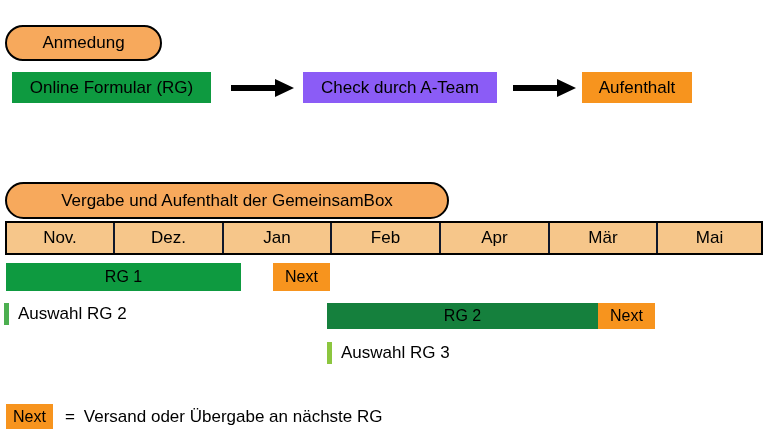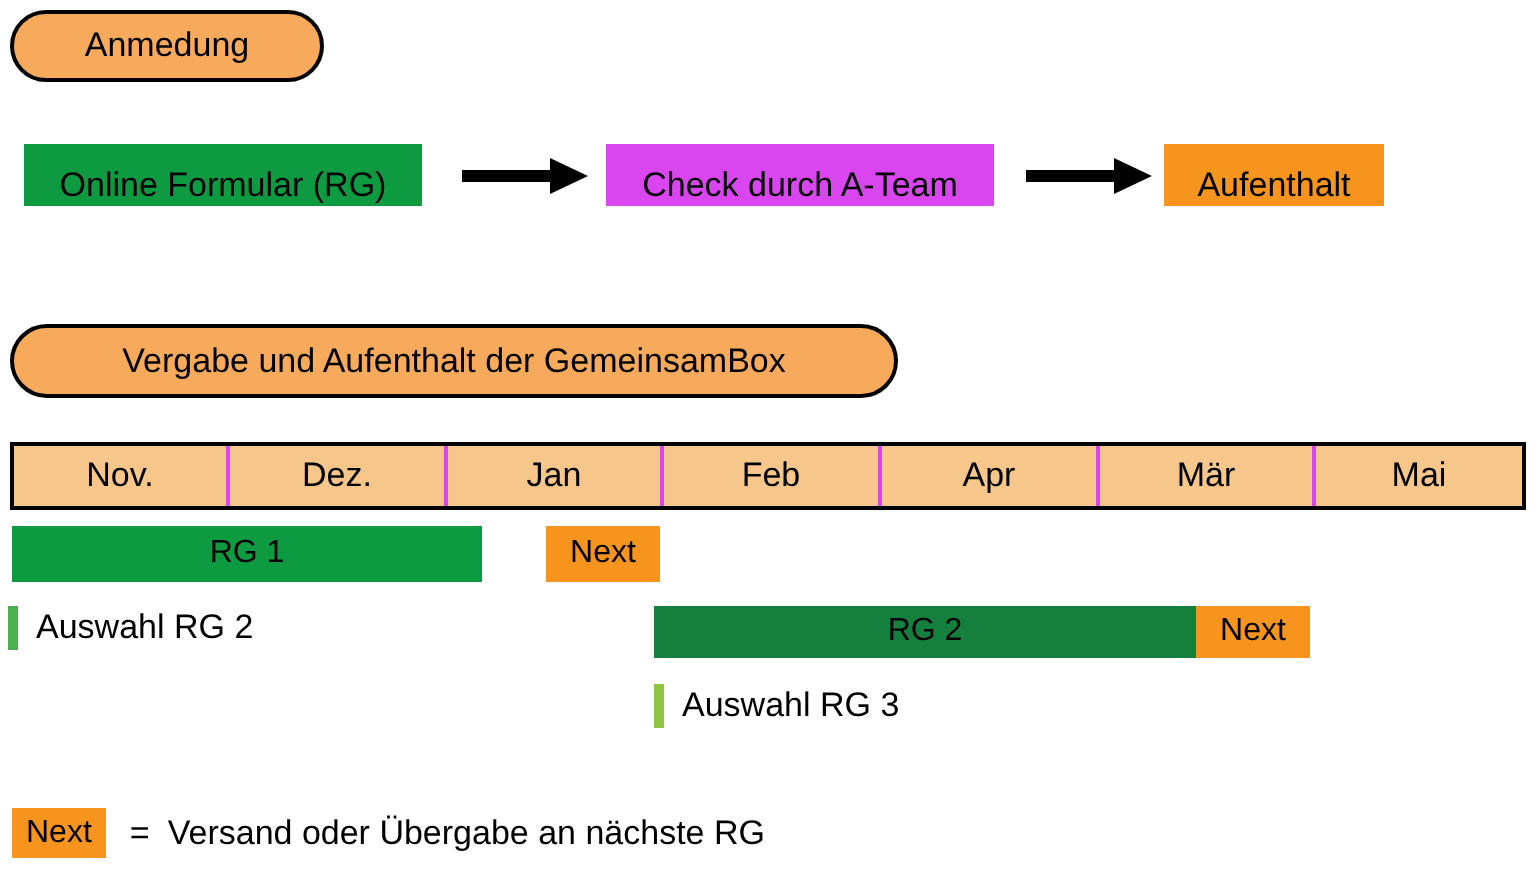--- a/index.html
+++ b/index.html
@@ -28,37 +28,38 @@
     background: #F7A95C;
     border: 2px solid #000000;
     border-radius: 999px;
     box-sizing: border-box;
     display: flex;
     align-items: center;
     justify-content: center;
     font-size: 17px;
     color: #000;
     white-space: nowrap;
+    margin-top: 20px;
   }
   #pill-anmeldung { left: 5px;  top: 5px;   width: 157px; height: 36px; }
   #pill-vergabe   { left: 5px;  top: 162px; width: 444px; height: 37px; font-size: 17px; }
 
   
   .flowbox {
     position: absolute;
     display: flex;
-    align-items: flex-end;
+    align-items: center;
     justify-content: center;
     font-size: 17px;
     color: #000;
     white-space: nowrap;
     box-sizing: border-box;
   }
   #flow-online  { left: 12px;  top: 72px; width: 199px; height: 31px; background: #0E9A40; }
-  #flow-check   { left: 303px; top: 72px; width: 194px; height: 31px; background: #d946ef; }
+  #flow-check   { left: 303px; top: 72px; width: 194px; height: 31px; background: #8b5cf6; }
   #flow-warte   { left: 582px; top: 72px; width: 110px; height: 31px; background: #F7941E; }
 
   
   .arrow {
     position: absolute;
     height: 24px;
     width: 64px;
     top: 76px;
   }
   #arrow-1 { left: 231px; }
@@ -77,21 +78,21 @@
     border: 2px solid #000;
     background: #F6C68A;
   }
   .month-cell {
     flex: 0 0 auto;
     display: flex;
     align-items: center;
     justify-content: center;
     font-size: 17px;
     color: #000;
-    border-right: 2px solid #d946ef;
+    border-right: 2px solid #0f172a;
     box-sizing: border-box;
     height: 100%;
   }
   .month-cell:last-child { border-right: none; }
 
   
   .bar {
     position: absolute;
     display: flex;
     align-items: center;

